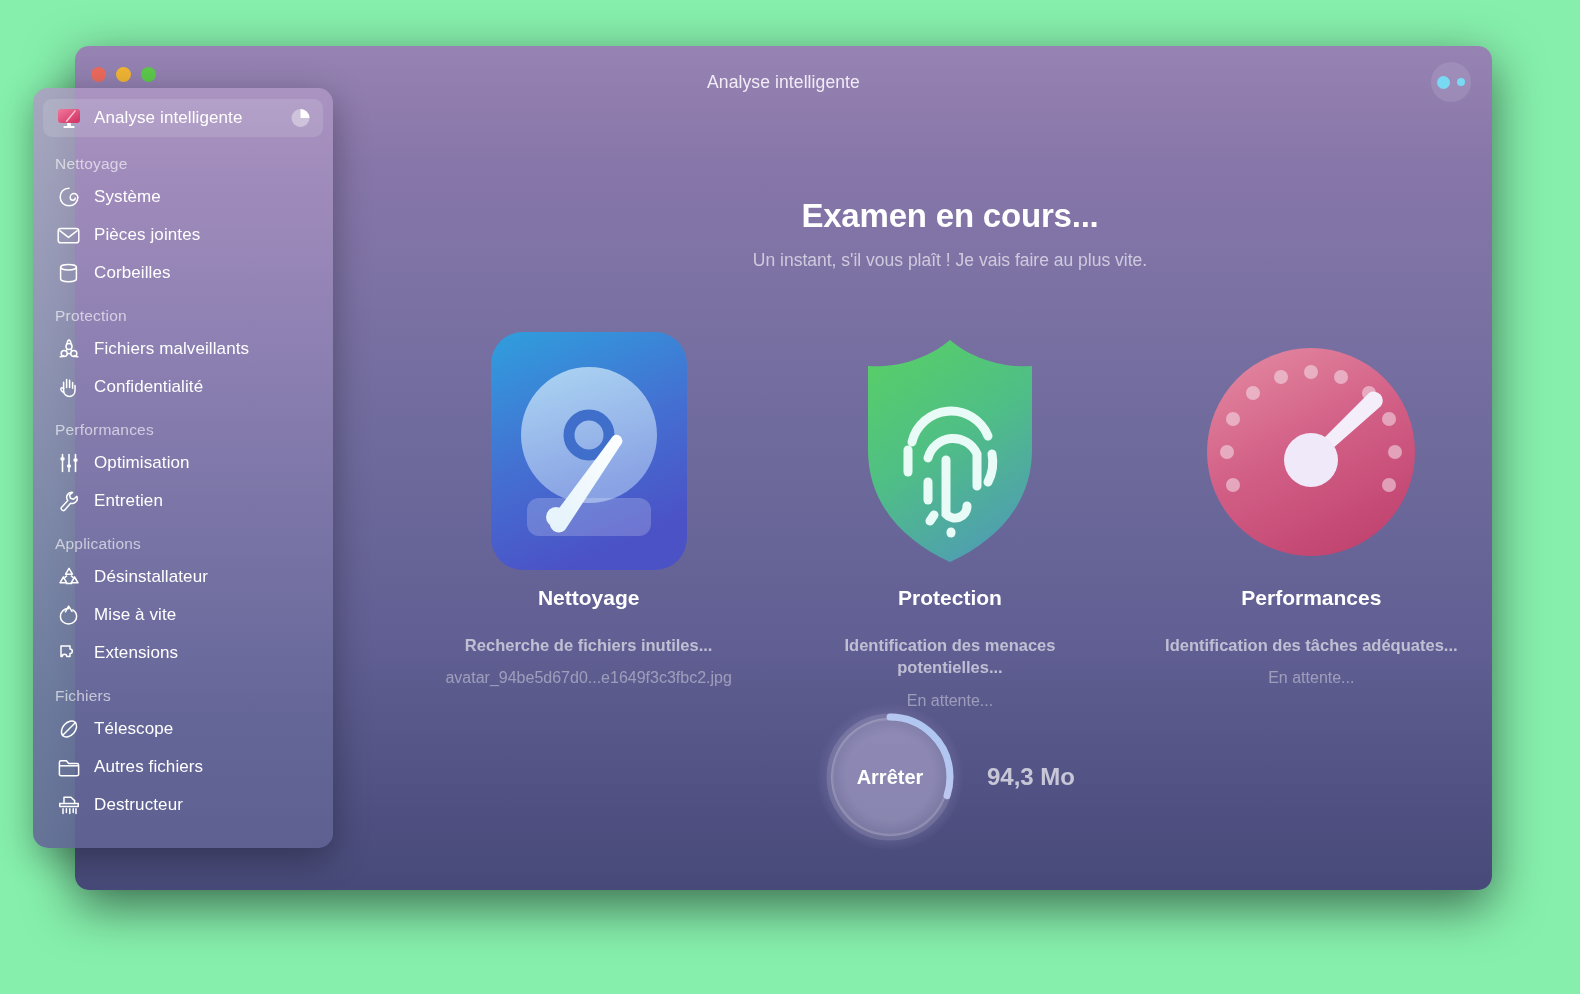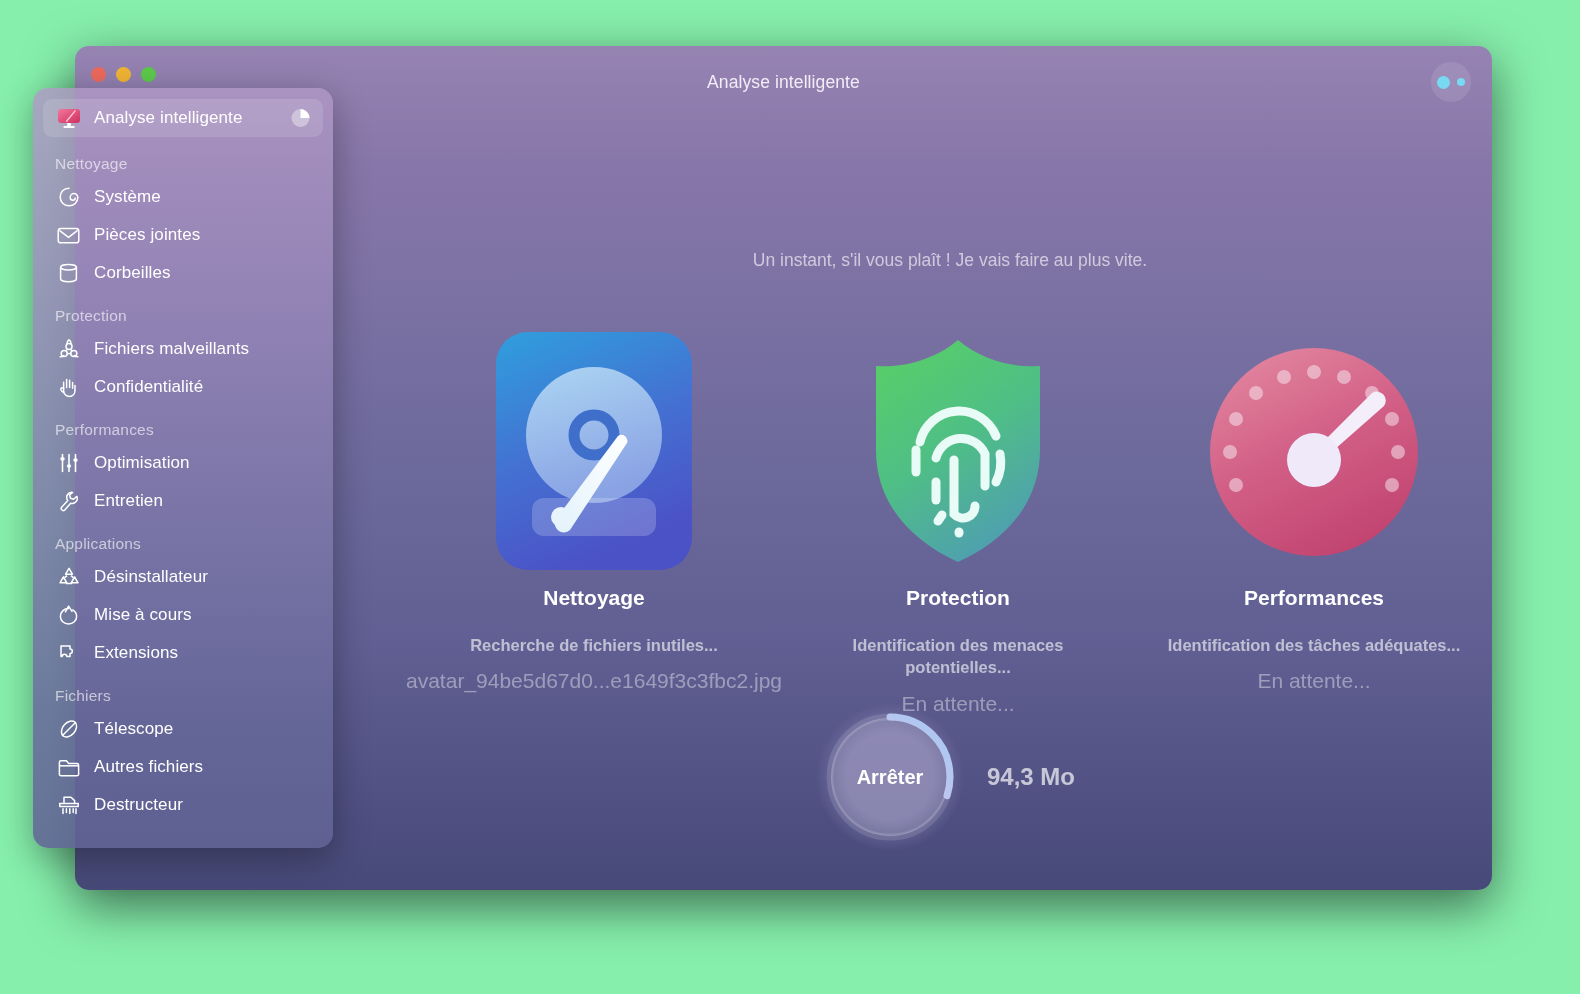--- a/index.html
+++ b/index.html
@@ -215,21 +215,21 @@
     margin-top: 24px;
     font-size: 16.5px;
     line-height: 1.35;
     color: rgba(255,255,255,.60);
     text-align: center;
     max-width: 300px;
     font-weight: bold;
   }
   .card-detail {
     margin-top: 13px;
-    font-size: 21px;
+    font-size: 16px;
     color: rgba(255,255,255,.40);
     text-align: center;
   }
 
   
   #bottom-bar {
     position: absolute;
     left: 0; right: 0;
     bottom: 48px;
     display: flex;
@@ -292,20 +292,21 @@
       <div id="window-title">Analyse intelligente</div>
 
       <div id="menu-button">
         <span class="dot-lg"></span>
         <span class="dot-sm"></span>
       </div>
     </div>
 
     <div id="content">
 
+      <div id="headline">Examen en cours...</div>
       <div id="subhead">Un instant, s'il vous plaît ! Je vais faire au plus vite.</div>
 
       <div id="cards">
 
         <div class="card">
           <div class="card-art">
             <svg width="200" height="242" viewBox="0 0 200 242">
               <defs>
                 <linearGradient id="hdBody" x1="0" y1="0" x2="0.35" y2="1">
                   <stop offset="0%" stop-color="#2f9fdd"></stop>
@@ -550,21 +551,21 @@
       <span class="nav-label">Désinstallateur</span>
     </div>
 
     <div class="nav-row">
       <span class="nav-icon">
         <svg width="21" height="22" viewBox="0 0 21 22" fill="none" stroke="#ffffff" stroke-width="1.5" stroke-linecap="round" stroke-linejoin="round">
           <path d="M10.5 4.6 C5.9 4.6 2.4 8 2.4 12.4 C2.4 16.7 5.9 20 10.5 20 C15.1 20 18.6 16.7 18.6 12.4 C18.6 9.6 17.1 7.2 14.8 5.8"></path>
           <path d="M7.4 7.8 L10.6 2.2 L14 7.4"></path>
         </svg>
       </span>
-      <span class="nav-label">Mise à cours</span>
+      <span class="nav-label">Mise à vite</span>
     </div>
 
     <div class="nav-row">
       <span class="nav-icon">
         <svg width="22" height="21" viewBox="0 0 22 21" fill="none" stroke="#ffffff" stroke-width="1.5" stroke-linejoin="round">
           <path d="M3 3 L12 3 L12 6 A2.3 2.3 0 1 1 12 10.6 L12 13.6
                    L8.8 13.6 A2.3 2.3 0 1 0 4.2 13.6 L3 13.6 Z"></path>
         </svg>
       </span>
       <span class="nav-label">Extensions</span>

